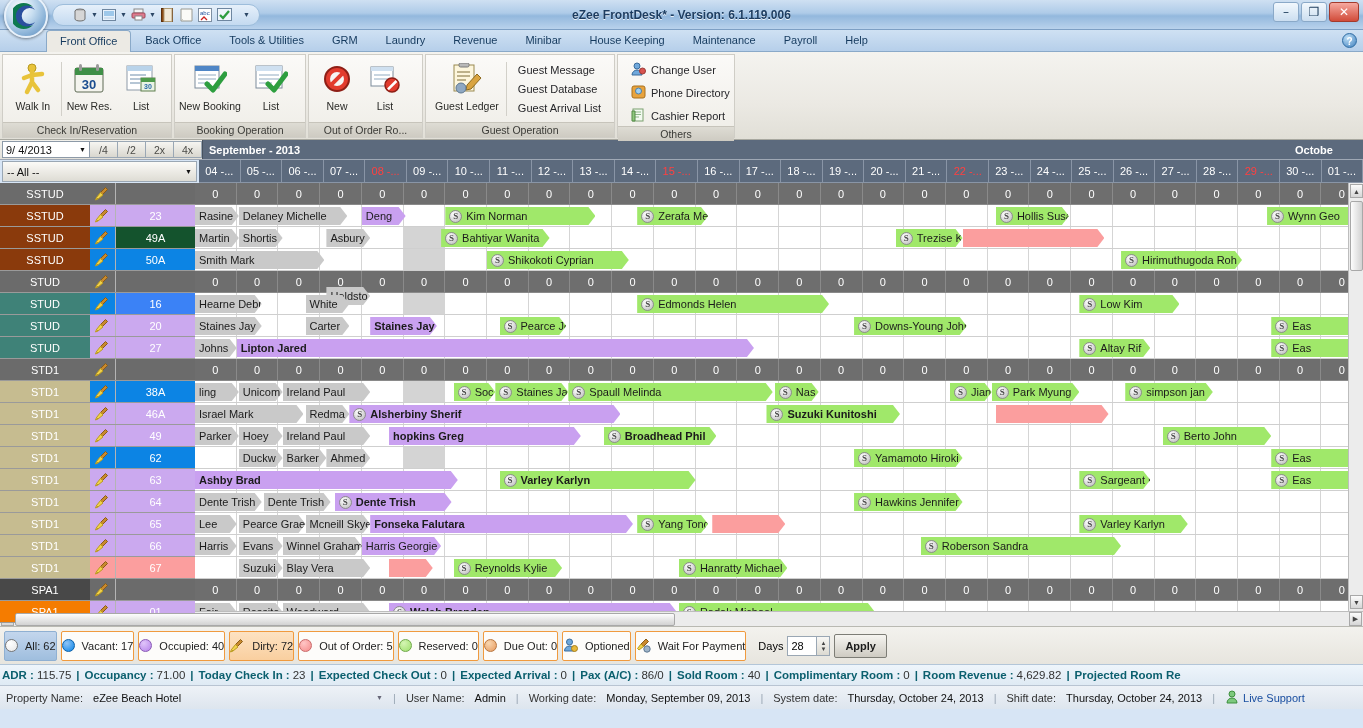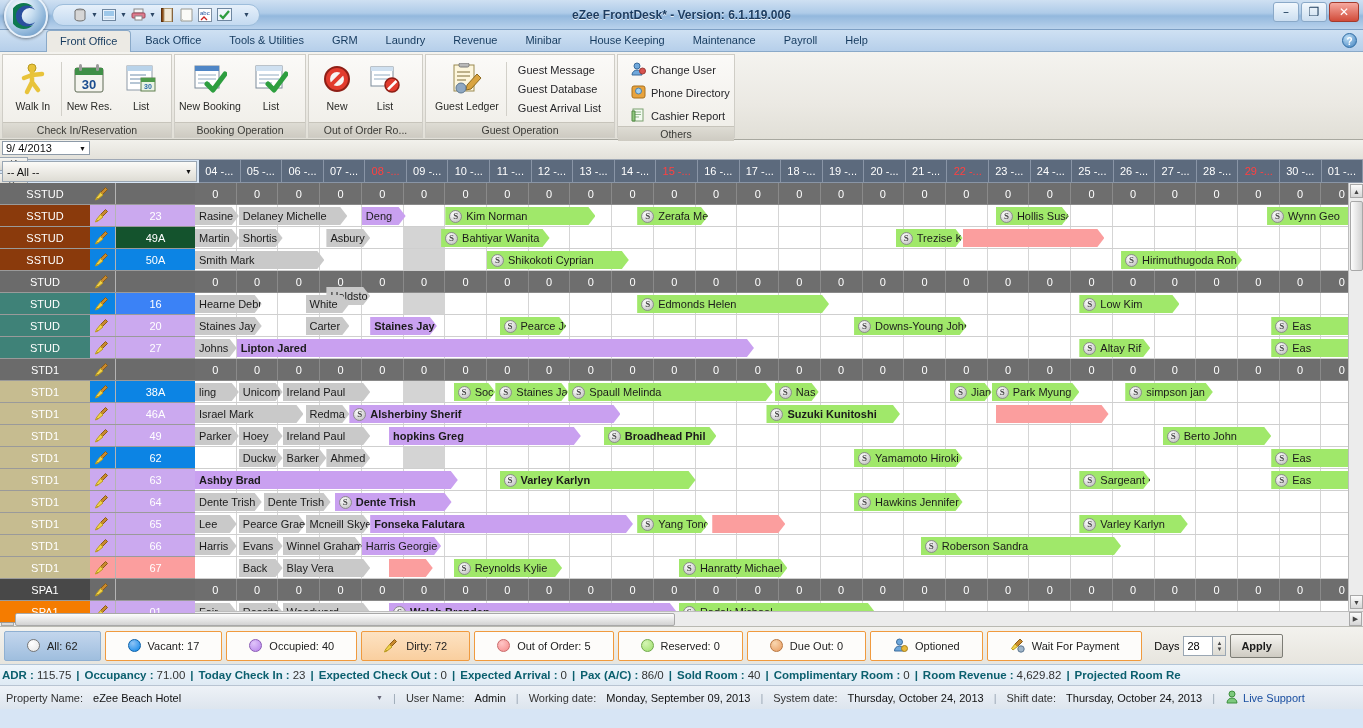--- a/index.html
+++ b/index.html
@@ -108,21 +108,20 @@
   .rbtn .lb { font-size: 10.5px; color:#2b2b28; margin-top:3px; white-space:nowrap;}
   .vsep { width:1px; background:#d2d0c9; align-self:stretch; margin: 4px 2px 6px 2px; }
   .rlinks { display:flex; flex-direction:column; justify-content:center; padding: 4px 6px 0 6px; gap:3px;}
   .rlink { font-size:11px; color:#26262a; padding:2px 3px; white-space:nowrap; display:flex; align-items:center; gap:5px;}
 
   
   .datestrip {
     height: 20px; display:flex; align-items:stretch;
     background: linear-gradient(180deg,#f2f1ec,#e3e1da);
     border-bottom:1px solid #9fa8b5;
-    flex-direction:column;
   }
   .dsel {
     width: 88px; background:#fff; border:1px solid #8d9aa8; margin:1px 0 1px 2px;
     display:flex; align-items:center; justify-content:space-between; padding:0 3px;
     font-size:11px; color:#111;
   }
   .dsel .cv { font-size:7px; }
   .zbtn {
     width: 28px; border:1px solid #9aa7b4; border-left:none; margin:1px 0;
     background: linear-gradient(180deg,#f6f5f1,#d9d7cf);
@@ -212,21 +211,21 @@
   .hthumb { height:13px; background: linear-gradient(180deg,#fdfdfd,#d2d2d2); border:1px solid #a8a8a8; border-radius:2px;}
 
   
   .legend {
     height:38px; display:flex; align-items:center; gap:4px; padding:2px 4px;
     background: linear-gradient(180deg,#f3f2ee,#e7e5de);
     border-top:1px solid #b9b9b2;
   }
   .lgitem {
     height:30px; border:1px solid #f09a3e; border-radius:2px;
-    display:flex; align-items:center; gap:7px; padding:0 22px;
+    display:flex; align-items:center; gap:7px; padding:0 0;
     font-size:11px; color:#222; background:#fdfcfa; white-space:nowrap;
   }
   .lgitem.sel { background: linear-gradient(180deg,#c3d6ed,#9fbede); border-color:#8fb0d2;}
   .lgitem.dirty { background: linear-gradient(180deg,#fde2c2,#f9cf9f);}
   .dot { width:13px;height:13px;border-radius:50%; border:1px solid #777; flex:none;}
   .dot.white{background:radial-gradient(circle at 35% 30%,#fff,#e6e6e6);}
   .dot.blue{background:radial-gradient(circle at 35% 30%,#8fc4f5,#0a84e8);border-color:#0a60a8;}
   .dot.purple{background:radial-gradient(circle at 35% 30%,#e0c5fa,#b581ea);border-color:#8a5ab5;}
   .dot.pink{background:radial-gradient(circle at 35% 30%,#ffc6c6,#f58a8a);border-color:#c96a6a;}
   .dot.green{background:radial-gradient(circle at 35% 30%,#d5f5b4,#9ddf6a);border-color:#70a84a;}
@@ -1601,21 +1600,21 @@
           <div class="gcell"></div>
           <div class="gcell"></div>
           <div class="gcell"></div>
           <div class="gcell"></div>
           <div class="gcell"></div>
           <div class="gcell"></div>
           <div class="gcell"></div>
           <div class="gcell"></div>
           <div class="gcell"></div>
           <div class="bar gray arrow" style="left: 3.75%; width: 3.75%;">
-            <span>Back</span>
+            <span>Suzuki</span>
           </div>
           <div class="bar gray arrow" style="left: 7.5%; width: 7.5%;">
             <span>Blay Vera</span>
           </div>
           <div class="bar pink arrow" style="left: 16.6071%; width: 3.75%;">
             <span></span>
           </div>
           <div class="bar green arrow" style="left: 22.1429%; width: 9.28571%;">
             <span class="sico">S</span>
             <span>Reynolds Kylie</span>

